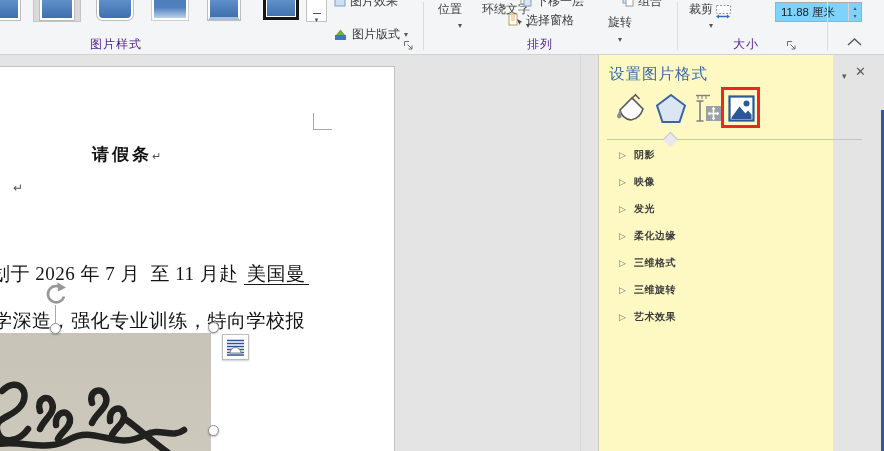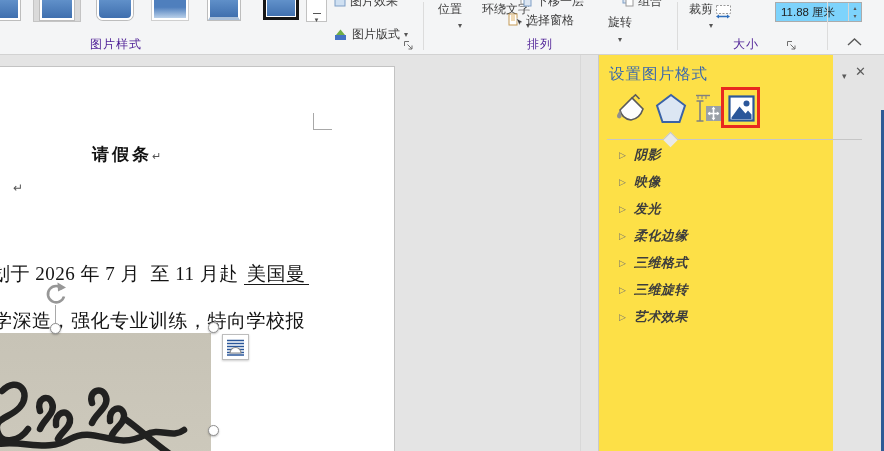--- a/index.html
+++ b/index.html
@@ -53,32 +53,32 @@
   .blank.tight { padding:0 3px; }
 
   
   .sig-img { position:absolute; left:-60px; top:278px; width:271px; height:130px; background:linear-gradient(180deg,#c7c3b6,#cdc9bc); }
   .handle { position:absolute; width:11px; height:11px; border-radius:50%; background:#fff; border:1px solid #8f8f8f; box-shadow:0 1px 2px rgba(0,0,0,.25); z-index:6; }
   .rotate-stem { position:absolute; left:55px; top:250px; width:1px; height:20px; background:#a9a9a9; z-index:5; }
   .rotate-handle { position:absolute; left:43px; top:227px; z-index:6; }
   .layout-opts { position:absolute; left:222px; top:279px; width:27px; height:26px; background:#fff; border:1px solid #bdbdbd; box-shadow:0 1px 2px rgba(0,0,0,.2); display:flex; align-items:center; justify-content:center; z-index:6; }
 
   
-  .panel { position:absolute; left:598px; top:0; width:235px; height:396px; background:#fde047; border-left:1px solid #c9c9c9; }
+  .panel { position:absolute; left:598px; top:0; width:235px; height:396px; background:#fef9c3; border-left:1px solid #c9c9c9; }
   .panel-title { position:absolute; left:10px; top:9px; font-size:15.5px; color:#3b68ad; letter-spacing:1px; }
   .panel-caret { position:absolute; left:243px; top:16px; font-size:9px; color:#5a5a5a; }
   .panel-close { position:absolute; left:256px; top:9px; font-size:13px; color:#5a5a5a; }
   .tabs { position:absolute; left:0; top:36px; width:283px; height:44px; }
   .tab { position:absolute; top:0; }
   .red-box { position:absolute; left:122px; top:-4px; width:39px; height:41px; border:3px solid #e8291f; z-index:3; }
   .pane-divider { position:absolute; left:8px; top:84px; width:255px; height:1px; background:#c6c6c6; }
   .tab-notch { position:absolute; left:66px; top:79px; width:11px; height:11px; background:#e9e9e9; border-top:1px solid #c6c6c6; border-left:1px solid #c6c6c6; transform:rotate(45deg); }
   .sec-row { position:absolute; left:20px; height:20px; display:flex; align-items:center; gap:8px; }
   .sec-row .tri { font-size:9px; color:#707070; }
-  .sec-row .lbl { font-size:13px; font-weight:600; color:#3d3d3d; letter-spacing:0.5px;font-style:italic; }
+  .sec-row .lbl { font-size:10px; font-weight:600; color:#3d3d3d; letter-spacing:0.5px; }
 
   .win-border { position:absolute; left:881px; top:55px; width:3px; height:396px; background:#2e5b96; }
 
   .clipped-top { top:-9px; }
 </style>
 </head>
 <body>
 
 <div class="app">
 

